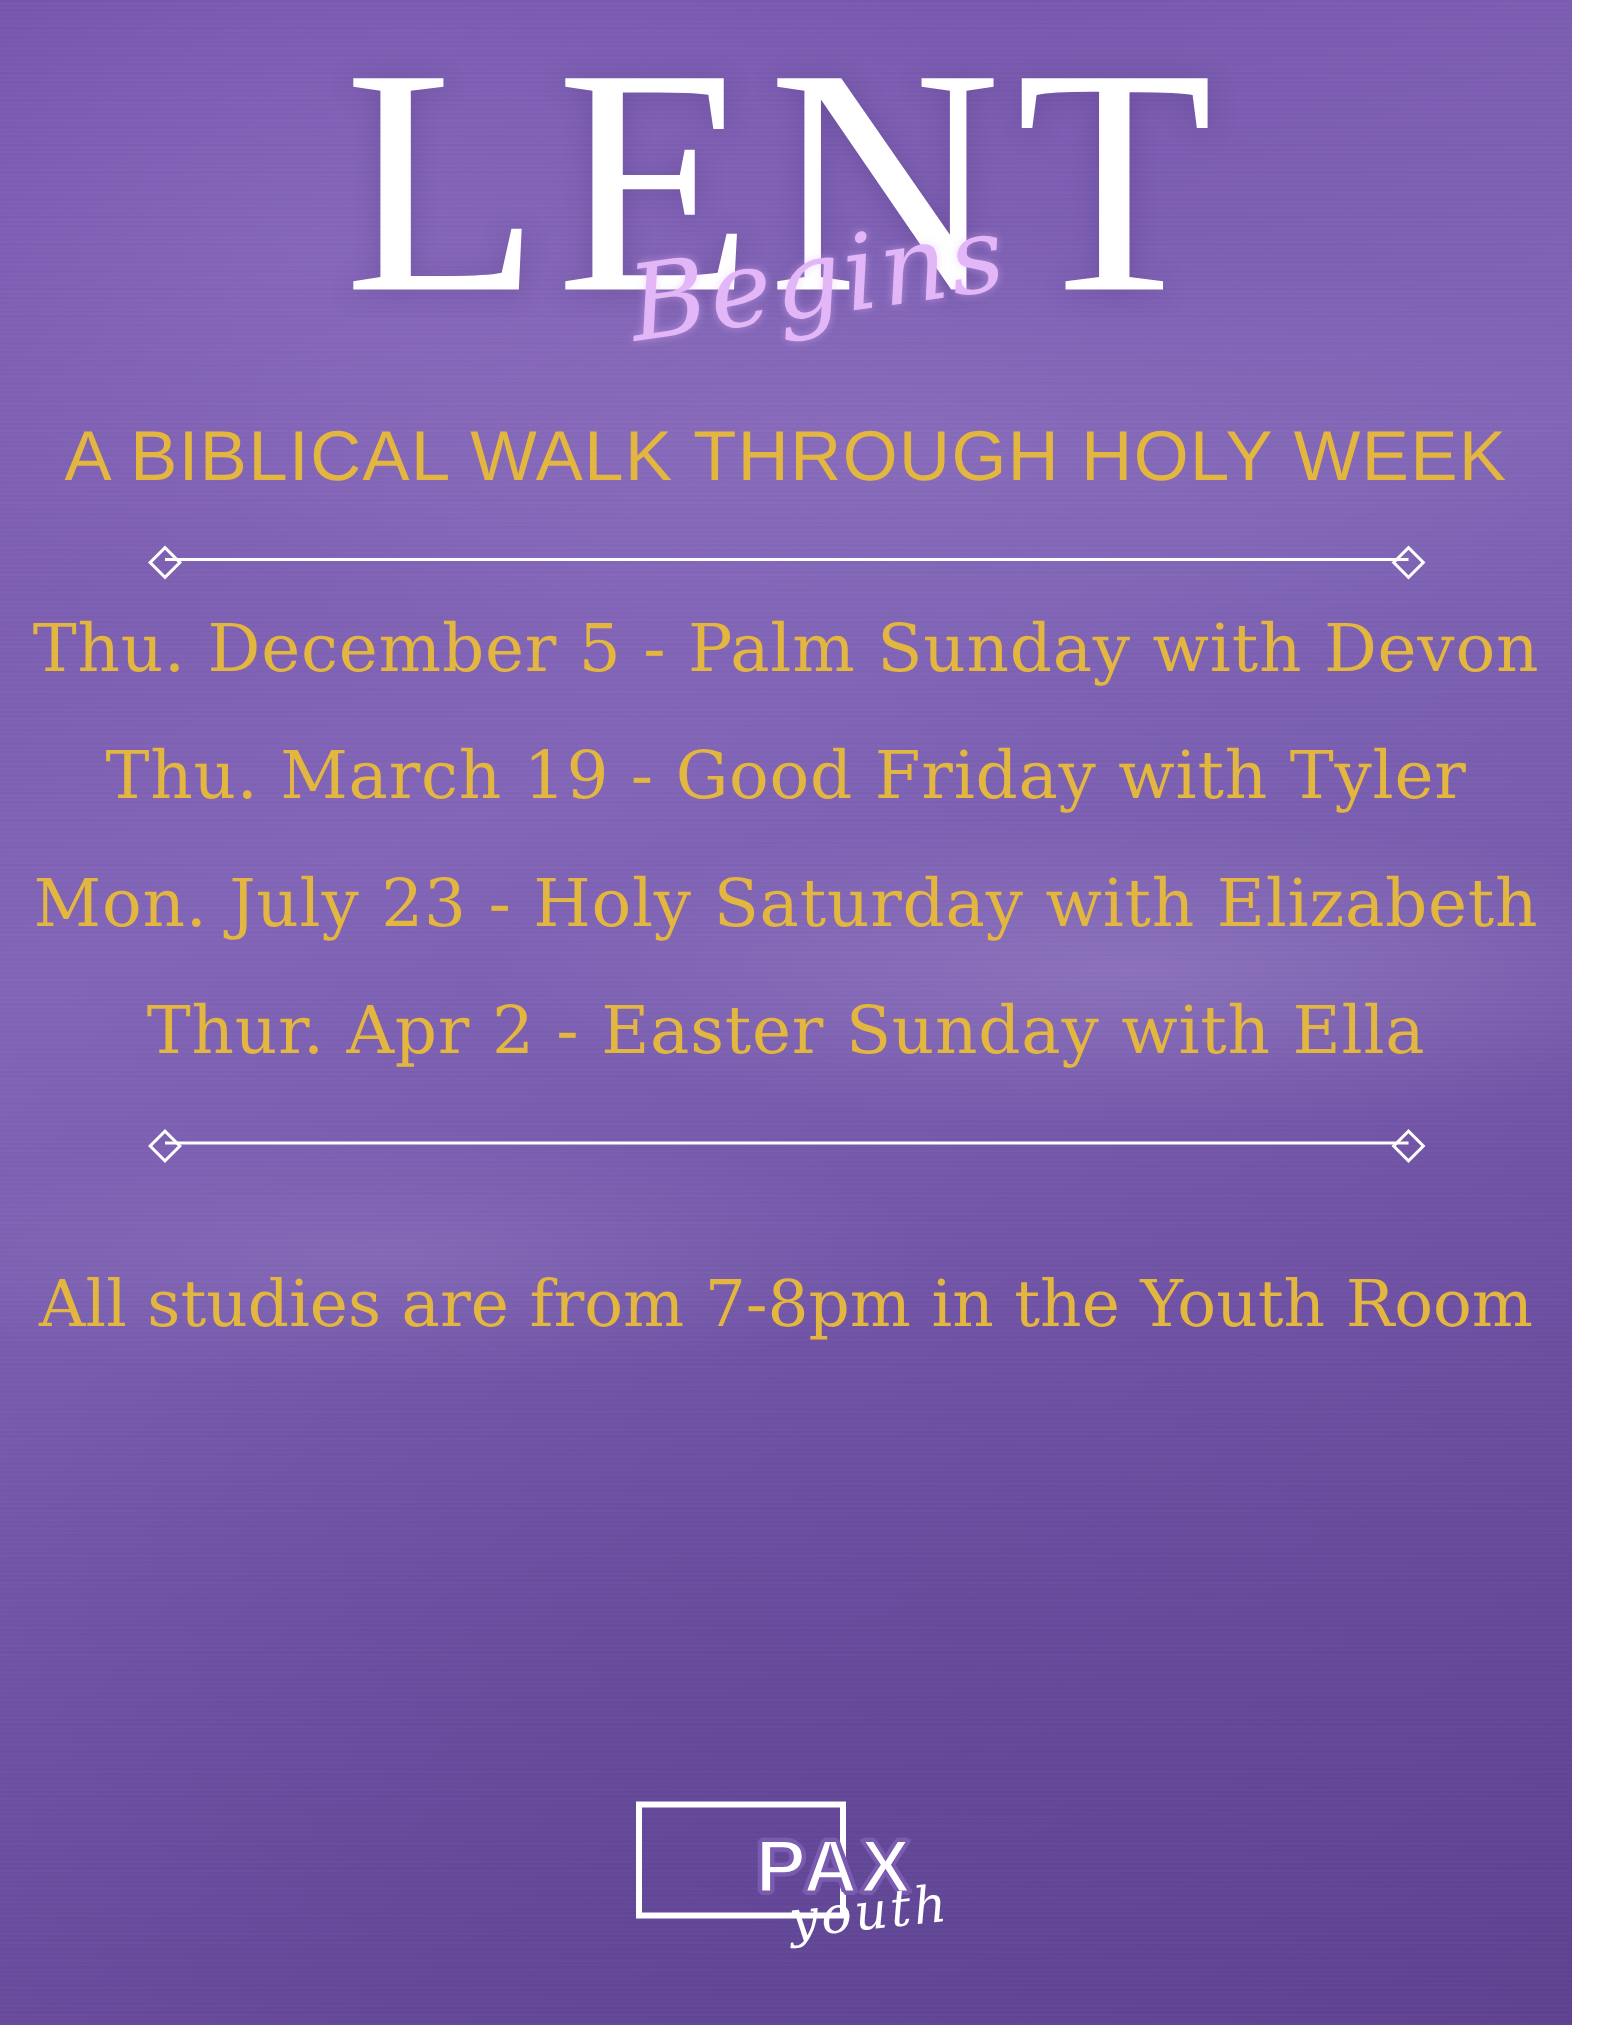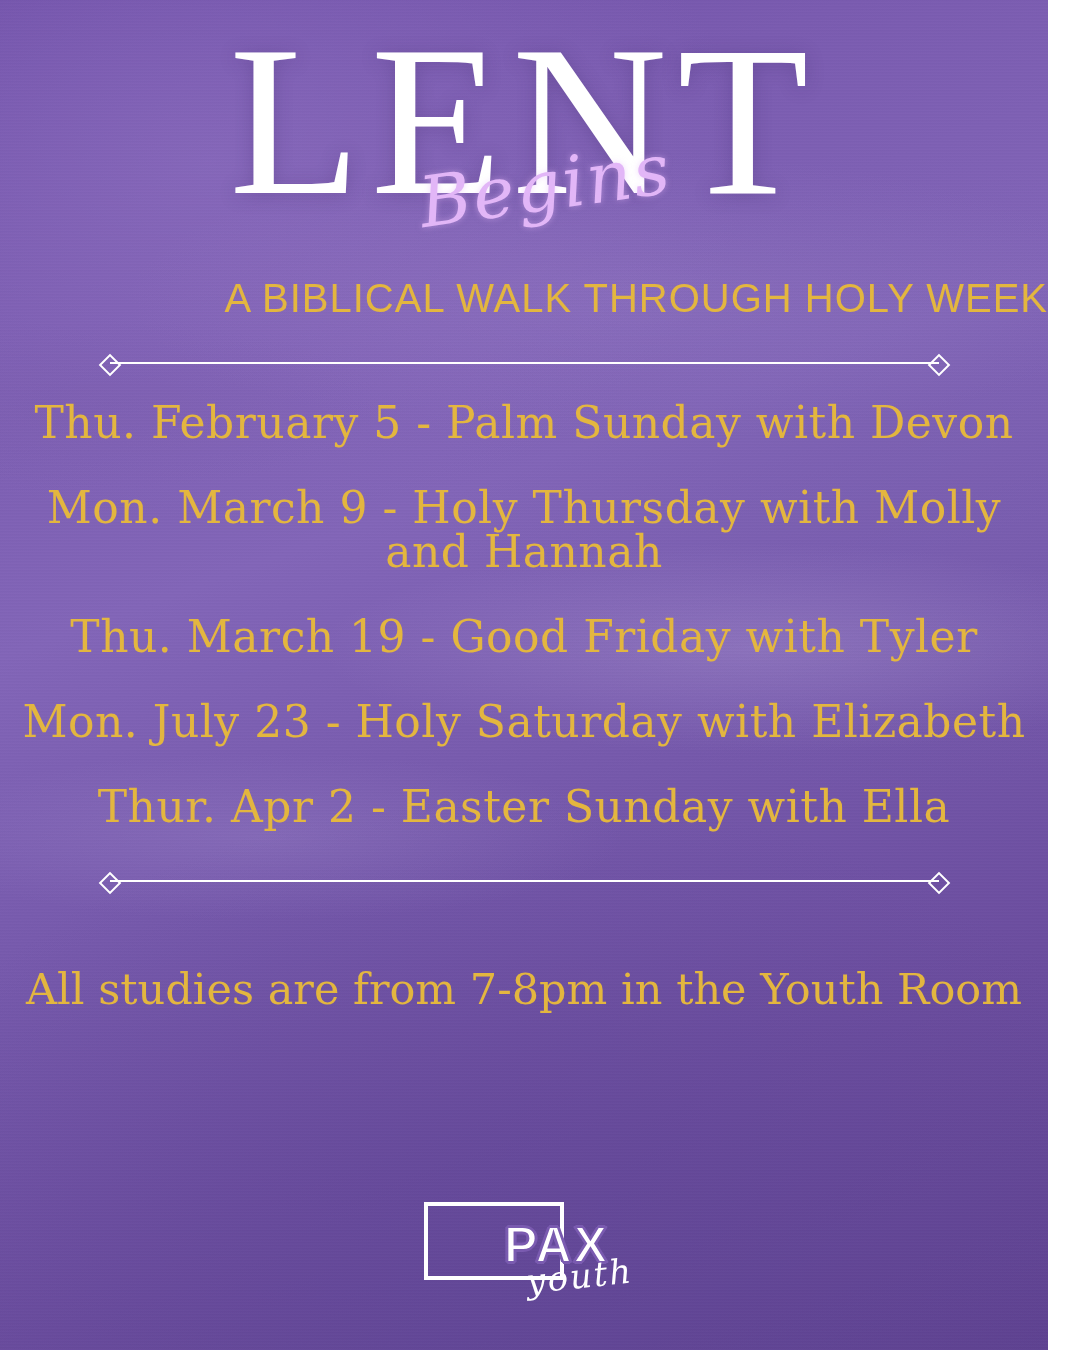--- a/index.html
+++ b/index.html
@@ -84,23 +84,23 @@
     font-size: 70px;
     color: #e2b6f7;
     transform: rotate(-8deg) translateX(22px);
     letter-spacing: 2px;
     text-shadow: 0 0 6px rgba(226,182,247,0.5);
   }
 
   
   .subtitle {
     margin: 42px 0 0 0;
-    text-align: right;
+    text-align: center;
     font-family: "Liberation Sans", sans-serif;
-    font-size: 40px;
+    font-size: 47px;
     letter-spacing: 1px;
     color: #e3b63f;
     font-weight: 400;
   }
   .blurb {
     margin: 16px auto 0 auto;
     width: 1000px;
     text-align: center;
     font-family: "DejaVu Serif", serif;
     font-size: 37px;
@@ -232,22 +232,21 @@
     <div class="subtitle">A BIBLICAL WALK THROUGH HOLY WEEK</div>
 
 
     <div class="divider top">
       <span class="dia left"></span>
       <span class="line"></span>
       <span class="dia right"></span>
     </div>
 
     <ul class="schedule">
-      <li>Thu. February 5 - Palm Sunday with Devon</li>
-      <li>Mon. March 9 - Holy Thursday with Molly and Hannah</li>
+      <li>Thu. December 5 - Palm Sunday with Devon</li>
       <li>Thu. March 19 - Good Friday with Tyler</li>
       <li>Mon. July 23 - Holy Saturday with Elizabeth</li>
       <li>Thur. Apr 2 - Easter Sunday with Ella</li>
     </ul>
 
     <div class="divider bottom">
       <span class="dia left"></span>
       <span class="line"></span>
       <span class="dia right"></span>
     </div>

